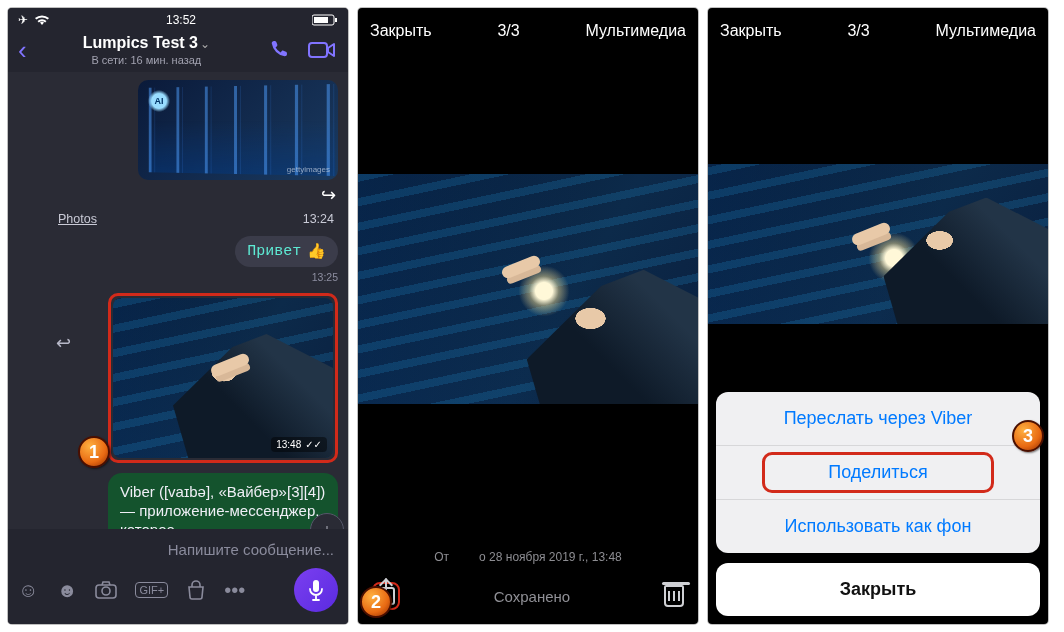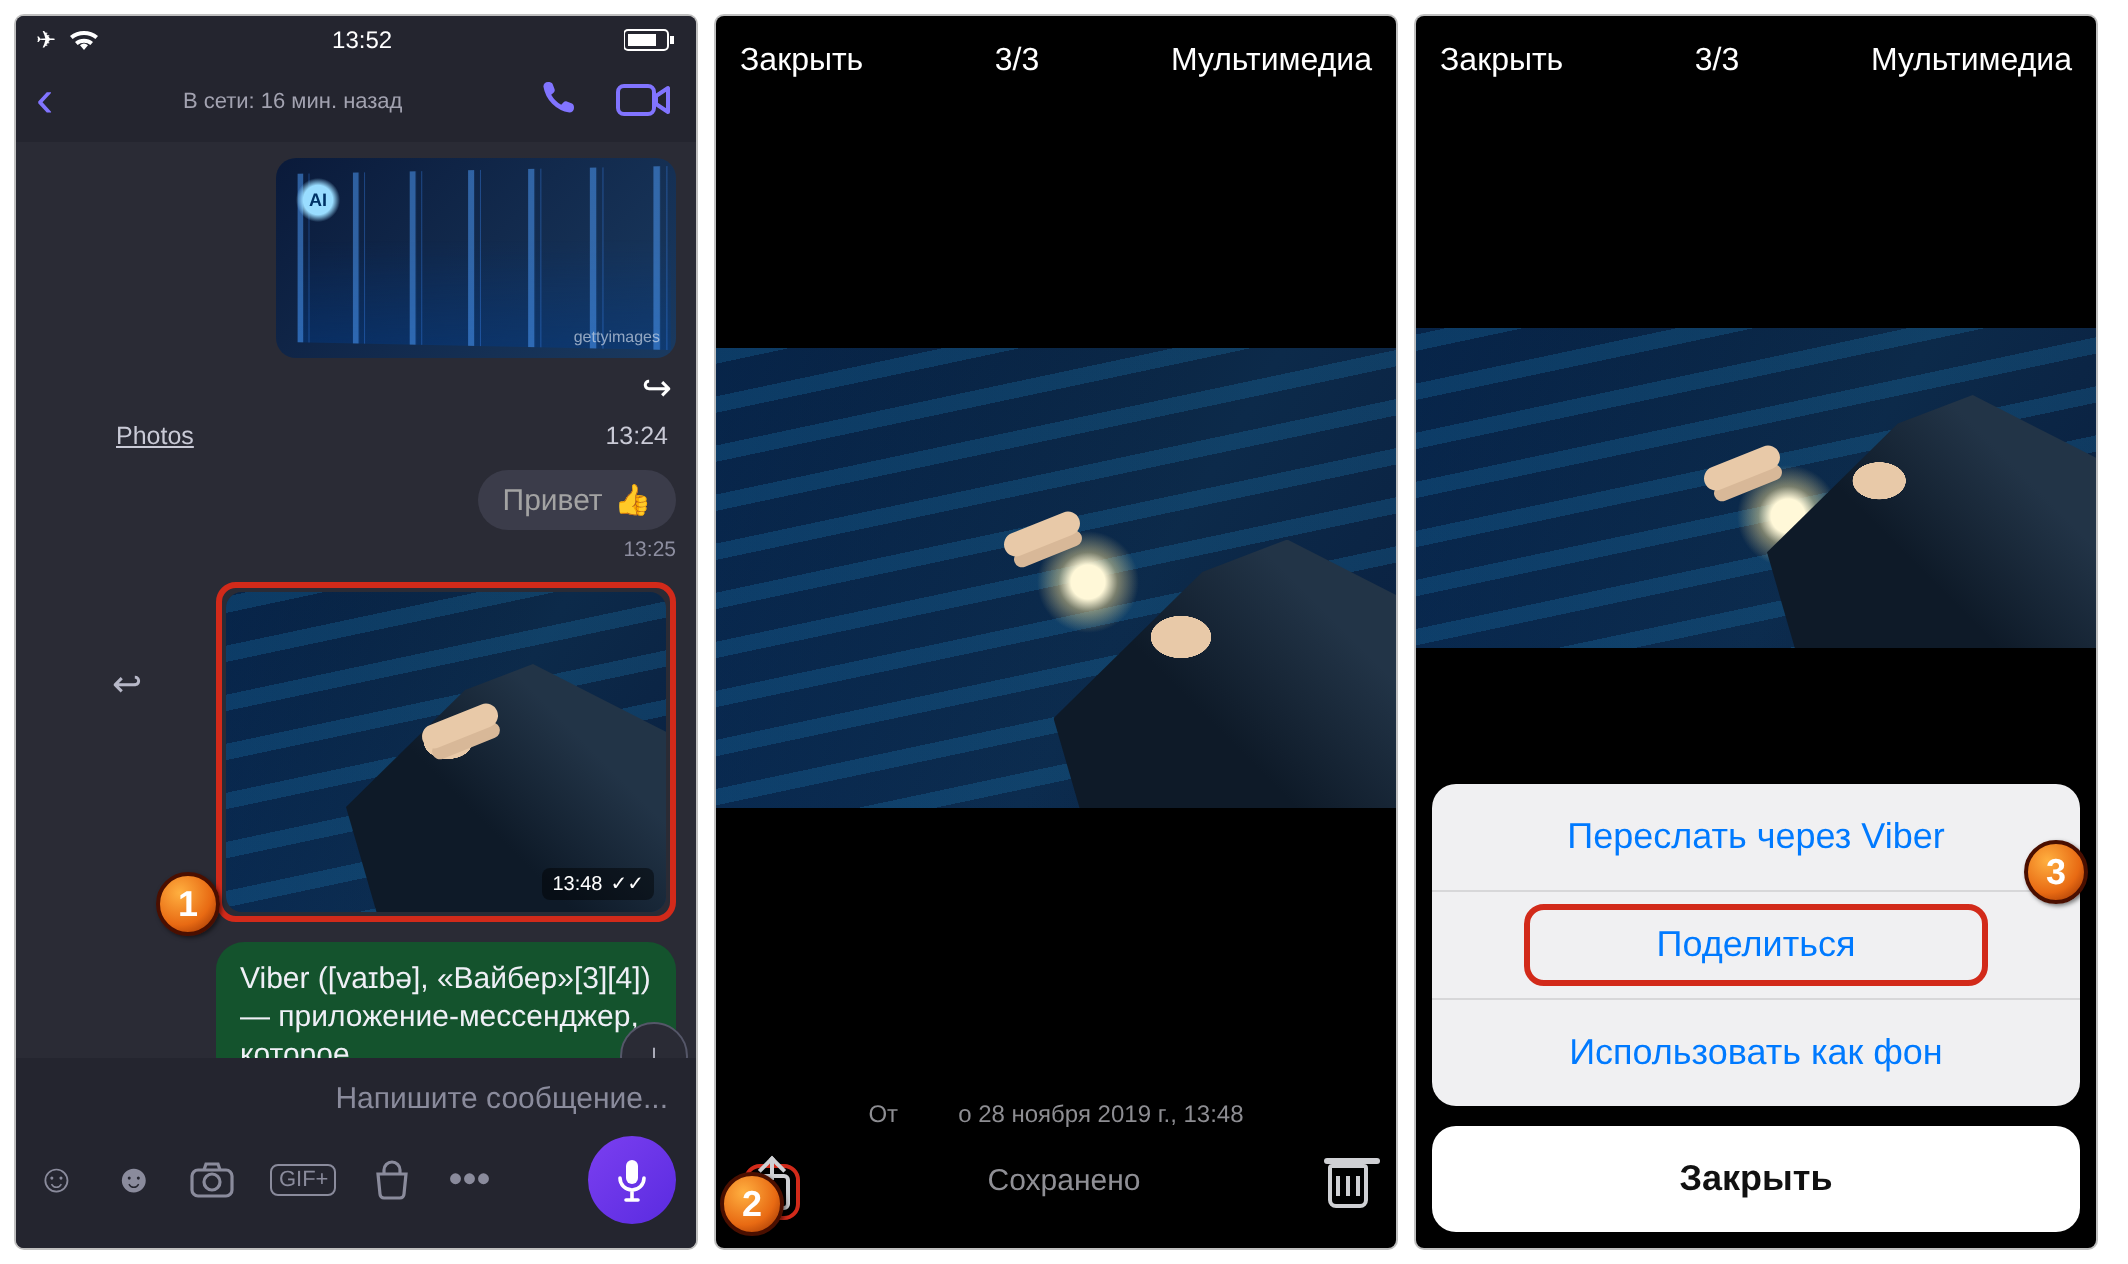--- a/index.html
+++ b/index.html
@@ -58,23 +58,23 @@
     background: radial-gradient(circle,#9df 40%, transparent 60%);
     display:flex;align-items:center;justify-content:center;
     font-size:9px; font-weight:700; color:#036;
   }
   .watermark { position:absolute; right:8px; bottom:6px; font-size:8px; color:#cbd6e6; opacity:.7;padding-left:19px;}
   .share-arrow { text-align: right; color:#fff; font-size:18px; margin: 4px 2px 0 0;}
   .row-meta { display:flex; justify-content:space-between; font-size:12.5px; margin:6px 0 10px; color:#c9cad6; padding: 0 4px 0 40px;}
   .row-meta .photos { text-decoration: underline;}
 
   .msg-bubble {
-    background:#3b3c4a; color:#a3a3a3; border-radius:16px; padding:6px 12px;
+    background:#3b3c4a; color:#5eead4; border-radius:16px; padding:6px 12px;
     display:inline-flex; align-items:center; gap:6px; font-size:15px;
-    margin-left:auto; max-width: fit-content;
+    margin-left:auto; max-width: fit-content; font-family: Liberation Mono, monospace;
   }
   .thumbs { font-size:15px; }
   .msg-line { display:flex; align-items:flex-end; gap:4px; justify-content:flex-end; }
   .msg-time { font-size:10.5px; color:#8d8ea0; margin-left:auto; margin-right:0; padding-top:4px;}
 
   .hero-wrap {
     margin: 10px 0 0 auto; width: 230px; position: relative;
   }
   .hero-outline {
     border: 3px solid #d22a1a; border-radius: 10px; padding: 2px;
@@ -134,21 +134,21 @@
 
   
   .s2 { background:#000; color:#fff; display:flex; flex-direction:column; }
   .viewer-top { display:flex; justify-content:space-between; align-items:center; padding:14px 12px; font-size:16px;}
   .viewer-top .bold { font-weight:400;}
   .viewer-hero {
     margin-top:120px; width:100%; height:230px; position:relative; overflow:hidden;
     background: linear-gradient(120deg,#061a34,#0c2a4a 60%,#0a2040);
   }
   .viewer-caption { font-size:12px; color:#8d8d92; text-align:center; margin-top:auto; padding-bottom:8px;}
-  .viewer-bottom { display:flex; justify-content:space-between; align-items:flex-start; padding:10px 14px 14px; }
+  .viewer-bottom { display:flex; justify-content:space-between; align-items:center; padding:10px 14px 14px; }
   .share-box { width:28px;height:28px; border:2.5px solid #d22a1a; border-radius:8px;
     display:flex;align-items:center;justify-content:center; }
   .upl { width:18px;height:18px; border:2px solid #cfd0d4; border-radius:3px; position:relative;}
   .upl::before { content:""; position:absolute; left:50%; top:-9px; width:2px; height:10px; background:#cfd0d4; transform:translateX(-50%);}
   .upl::after { content:""; position:absolute; left:50%; top:-9px; width:8px;height:8px; border-left:2px solid #cfd0d4; border-top:2px solid #cfd0d4; transform: translateX(-50%) rotate(45deg);}
   .saved { font-size:15px; color:#8f8f95;}
   .trash { width:20px;height:22px; border:2px solid #cfd0d4; border-radius:2px 2px 4px 4px; position:relative;}
   .trash::before { content:""; position:absolute; left:-4px; top:-5px; width:28px; height:3px; background:#cfd0d4; border-radius:2px;}
   .trash::after { content:""; position:absolute; left:50%; top:4px; width:2px; height:10px; background:#cfd0d4; transform:translateX(-50%); box-shadow: -5px 0 #cfd0d4, 5px 0 #cfd0d4;}
 
@@ -198,20 +198,23 @@
             <rect x="2" y="3" width="14" height="6" fill="#fff"></rect>
             <rect x="23" y="4" width="2" height="4" fill="#fff"></rect>
           </svg>
       </span>
     </div>
   </div>
 
   <div class="chat-header">
     <span class="back-icon">‹</span>
     <div class="title-col">
+      <div>
+        <span class="chat-title">Lumpics Test 3</span><span class="chev">⌄</span>
+      </div>
       <div class="presence">В сети: 16 мин. назад</div>
     </div>
     <span class="call-icon">
       <svg width="24" height="24" viewBox="0 0 24 24">
           <path fill="#8174ff" d="M6 3c1 0 2 .2 2.3 1l1 2.6c.2.6 0 1.2-.4 1.6l-1.3 1.2a13 13 0 0 0 5 5l1.2-1.3c.4-.5 1-.6 1.6-.4l2.6 1c.8.3 1 1.3 1 2.3 0 1.3-1 2.3-2.3 2.3A15.7 15.7 0 0 1 3.7 5.3C3.7 4 4.7 3 6 3Z"></path>
         </svg>
     </span>
     <span class="video-icon">
       <svg width="28" height="20" viewBox="0 0 28 20">
           <rect x="1" y="3" width="18" height="14" rx="3" fill="none" stroke="#8174ff" stroke-width="2"></rect>

